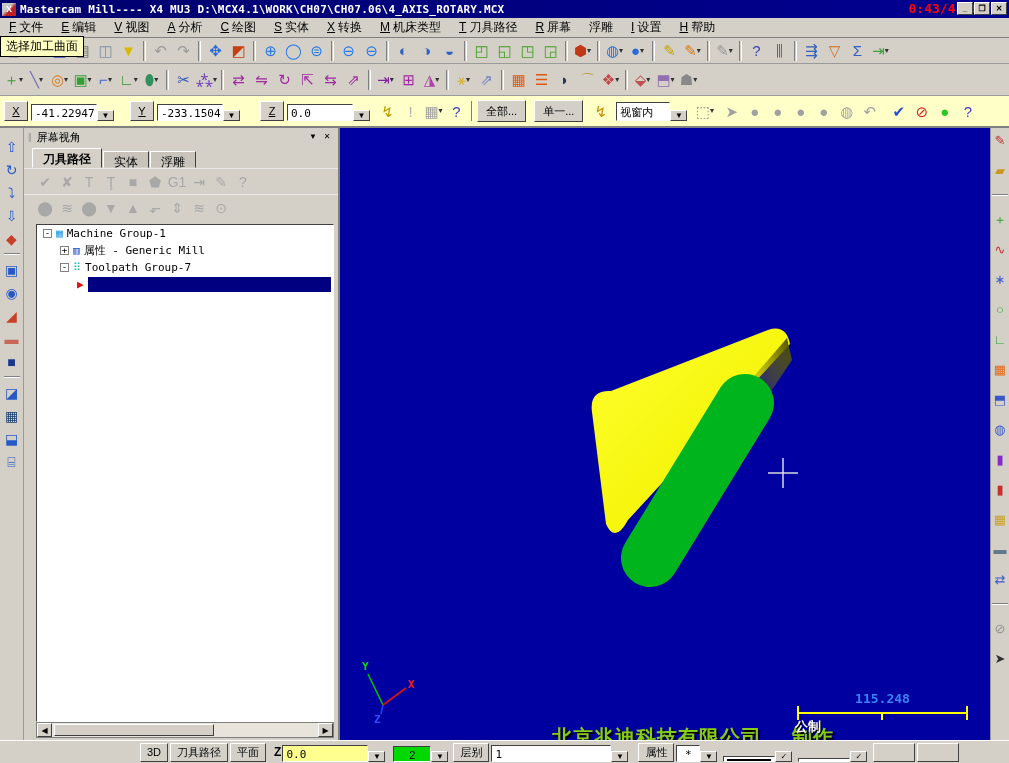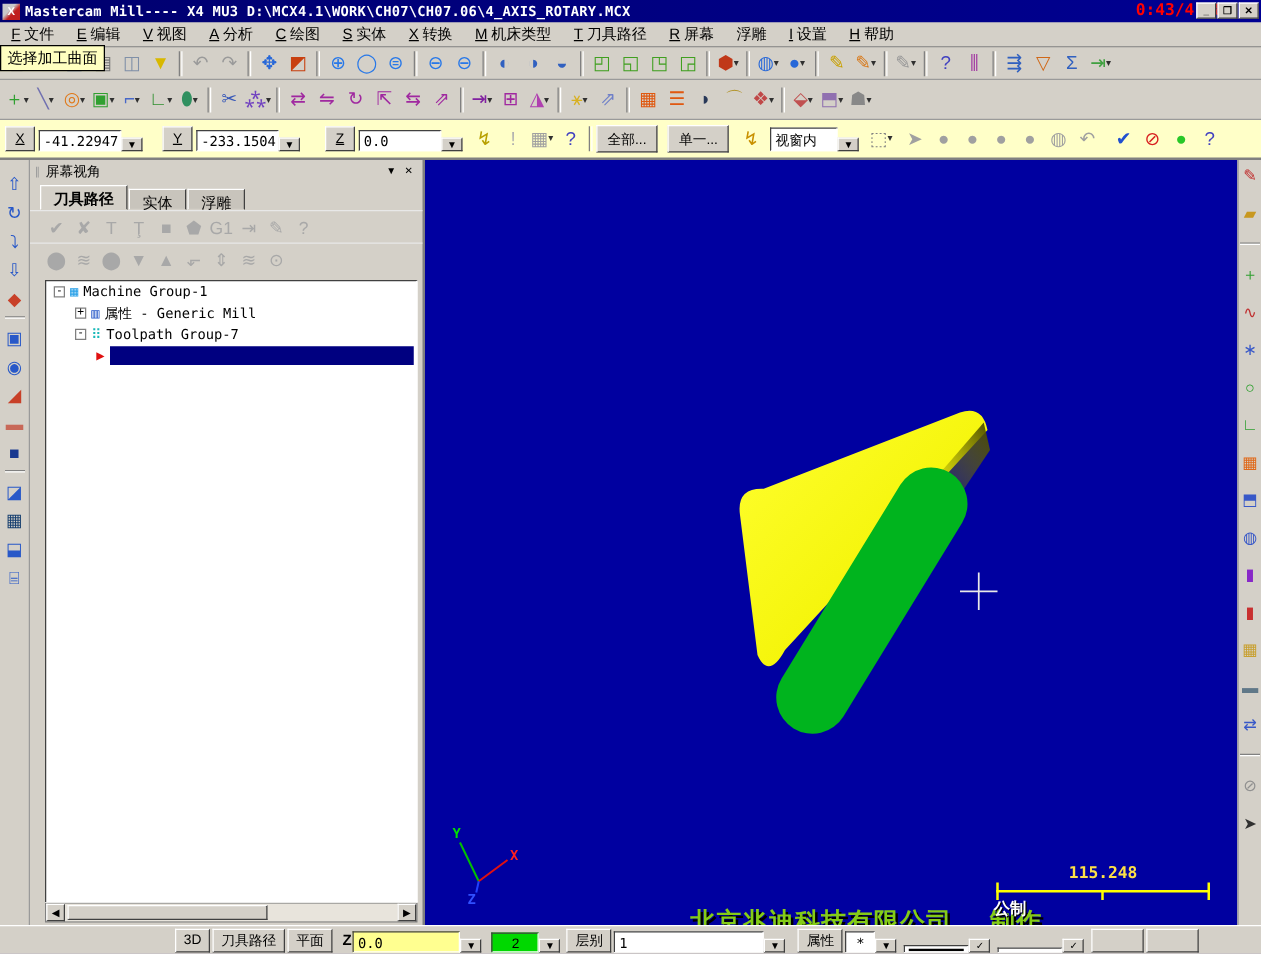--- a/index.html
+++ b/index.html
@@ -90,21 +90,21 @@
 
   
   #viewport { position:absolute; left:340px; top:0; width:650px; height:612px; background:#0000a0; overflow:hidden; }
   #vp-svg { position:absolute; left:0; top:0; }
   #vp-status { position:absolute; left:8px; top:590px; color:#fff; font-size:12px; font-weight:bold; white-space:nowrap; }
   #vp-status span { margin-right:26px; }
   #brand { position:absolute; left:212px; top:596px; color:#84cc16; font-size:20px; font-weight:bold;
     text-shadow:2px 2px 0 #000; white-space:nowrap; letter-spacing:1px; }
   #brand .sfx { margin-left:30px; }
   #scalebar { position:absolute; left:455px; top:563px; width:175px; }
-  #scale-val { text-align:center; color:#fde047; font-size:13px; font-weight:bold; font-family:"DejaVu Sans Mono",monospace; }
+  #scale-val { text-align:center; color:#3b82f6; font-size:13px; font-weight:bold; font-family:"DejaVu Sans Mono",monospace; }
   #scale-line { position:relative; height:14px; }
   #scale-line .hl { position:absolute; left:2px; right:2px; top:6px; height:2px; background:#ffff00; }
   #scale-line .tk { position:absolute; width:2px; background:#ffff00; }
   #scale-unit { color:#fff; font-size:13px; font-weight:bold; margin-top:-2px; text-shadow:1px 1px 0 #000; }
   .ax-lbl { font-size:11px; font-weight:bold; font-family:"DejaVu Sans Mono",monospace; }
 
   
   #statusbar { position:absolute; left:0; top:740px; width:1009px; height:23px; background:#d4d0c8;
     border-top:1px solid #fff; display:flex; align-items:center; font-size:12px; }
   #statusbar .sb-btn { height:19px; padding:0 6px; margin-right:2px; }

